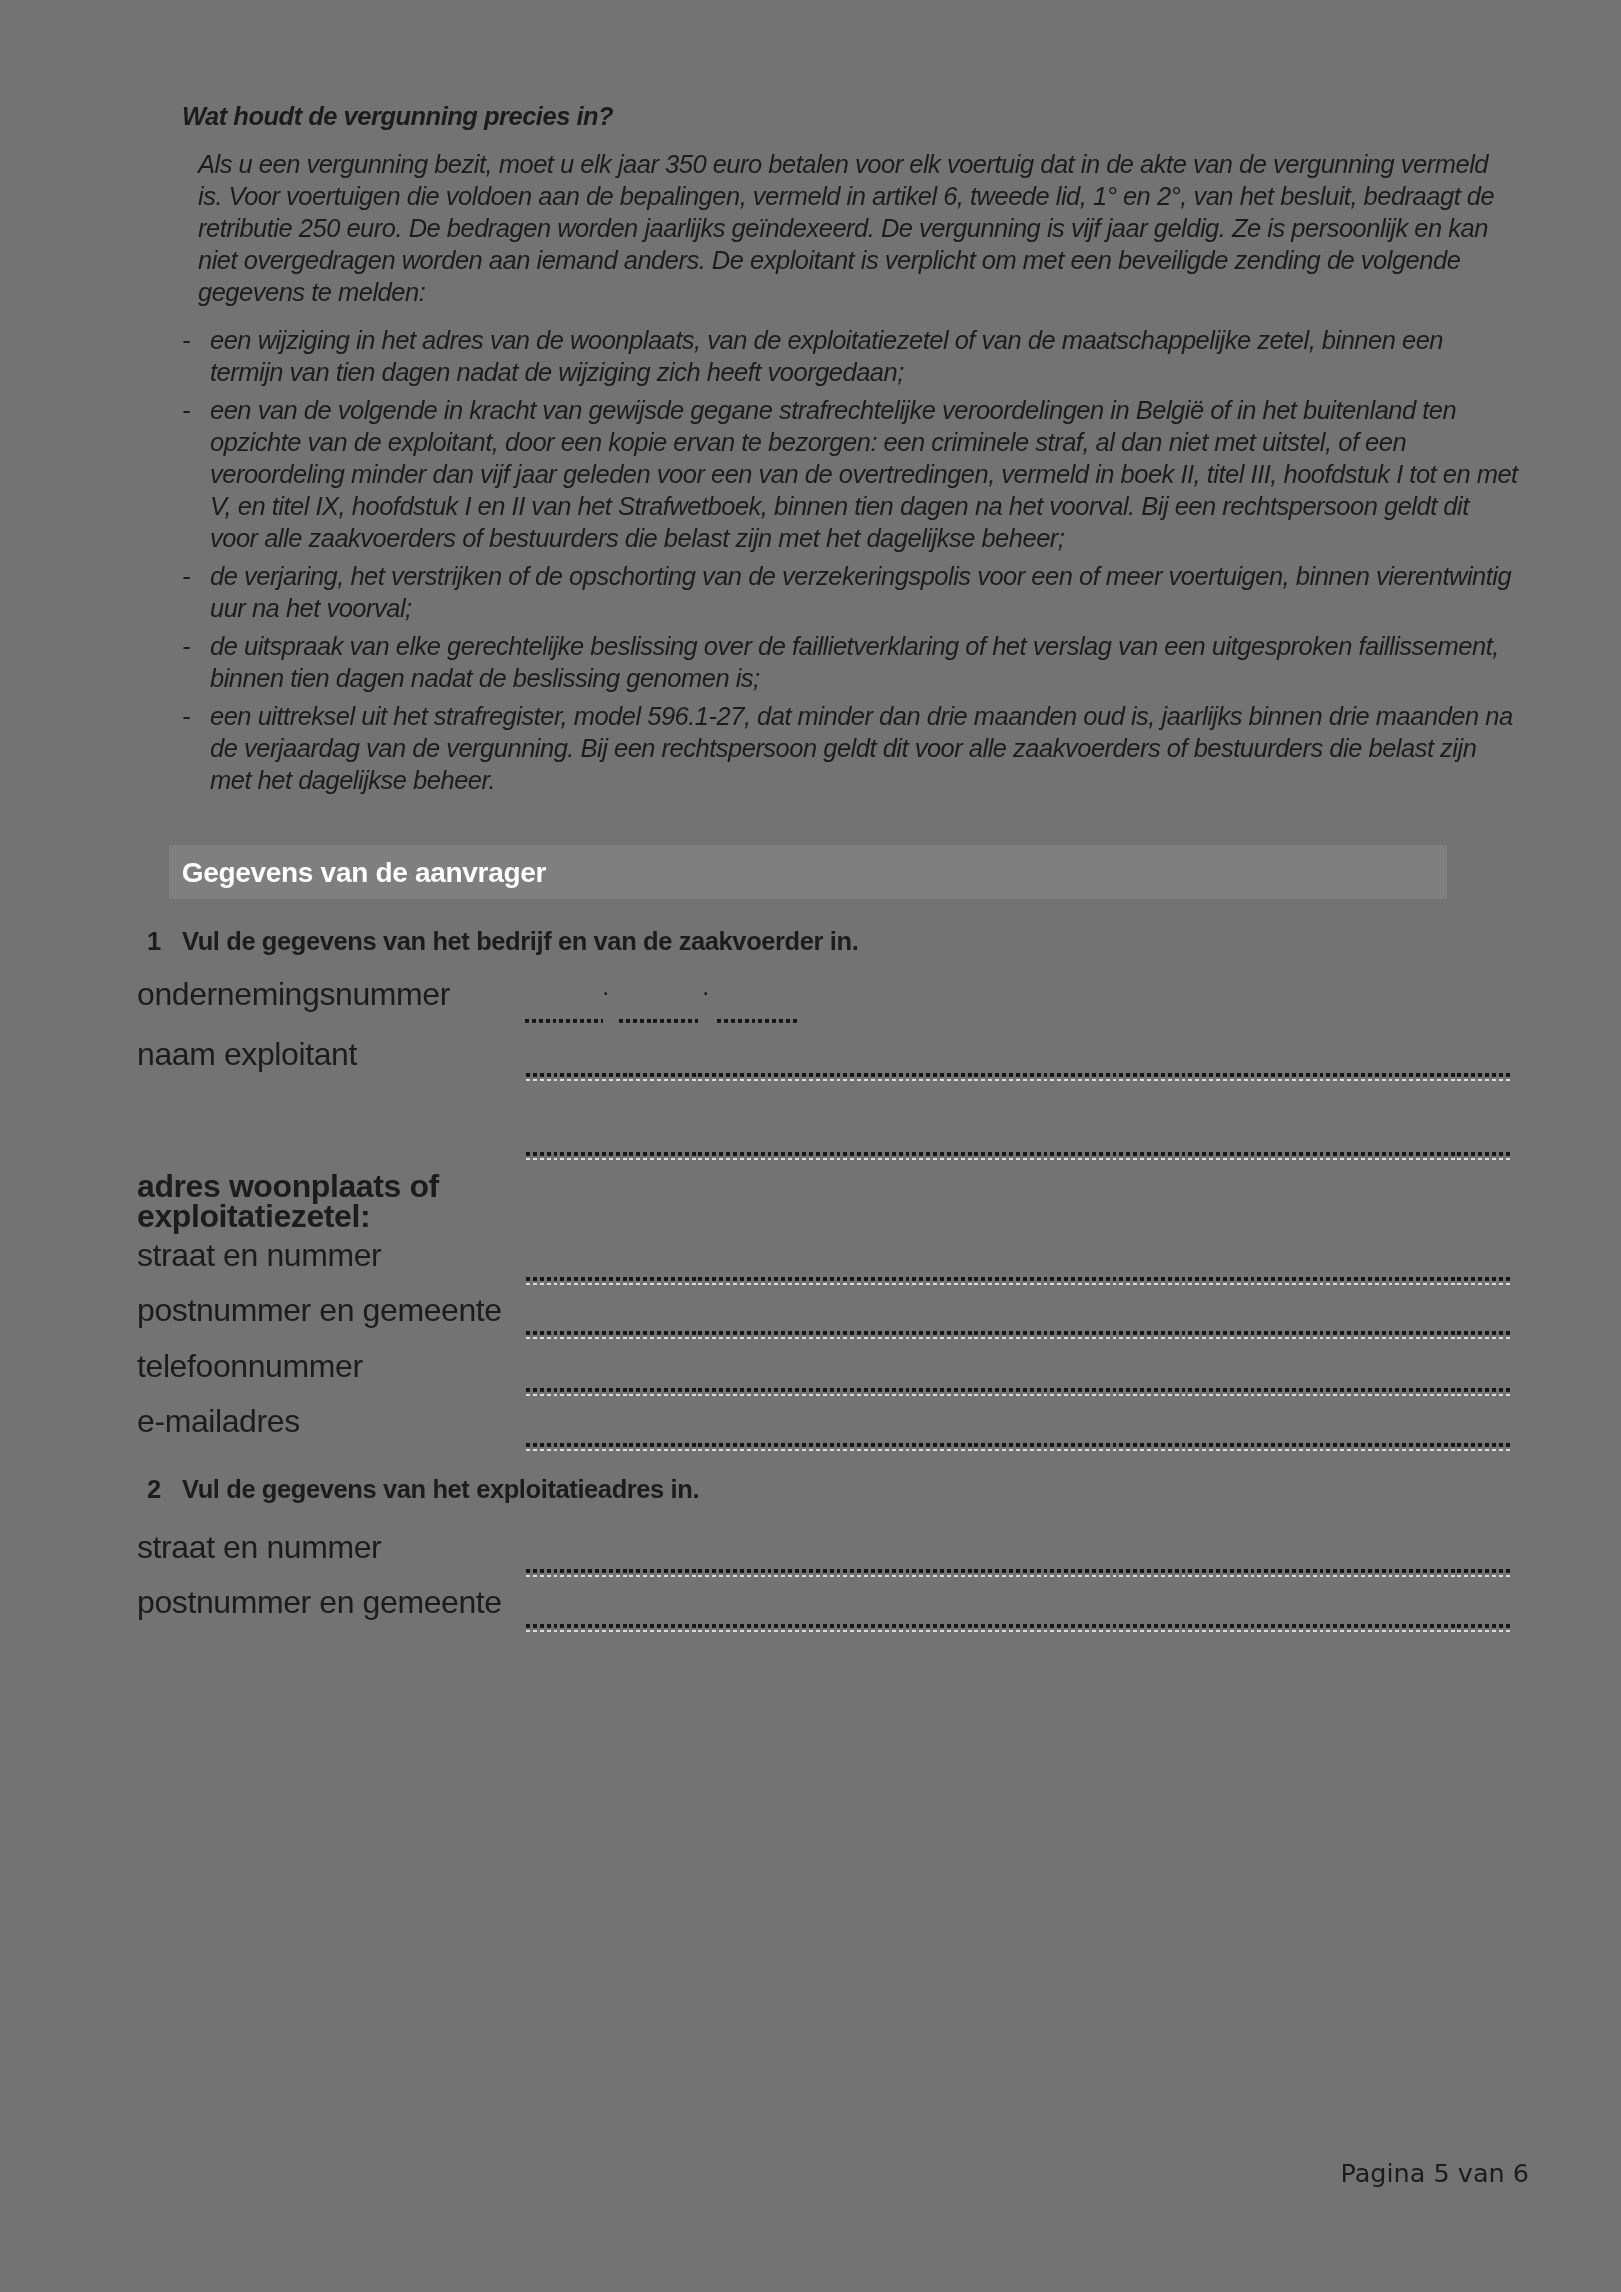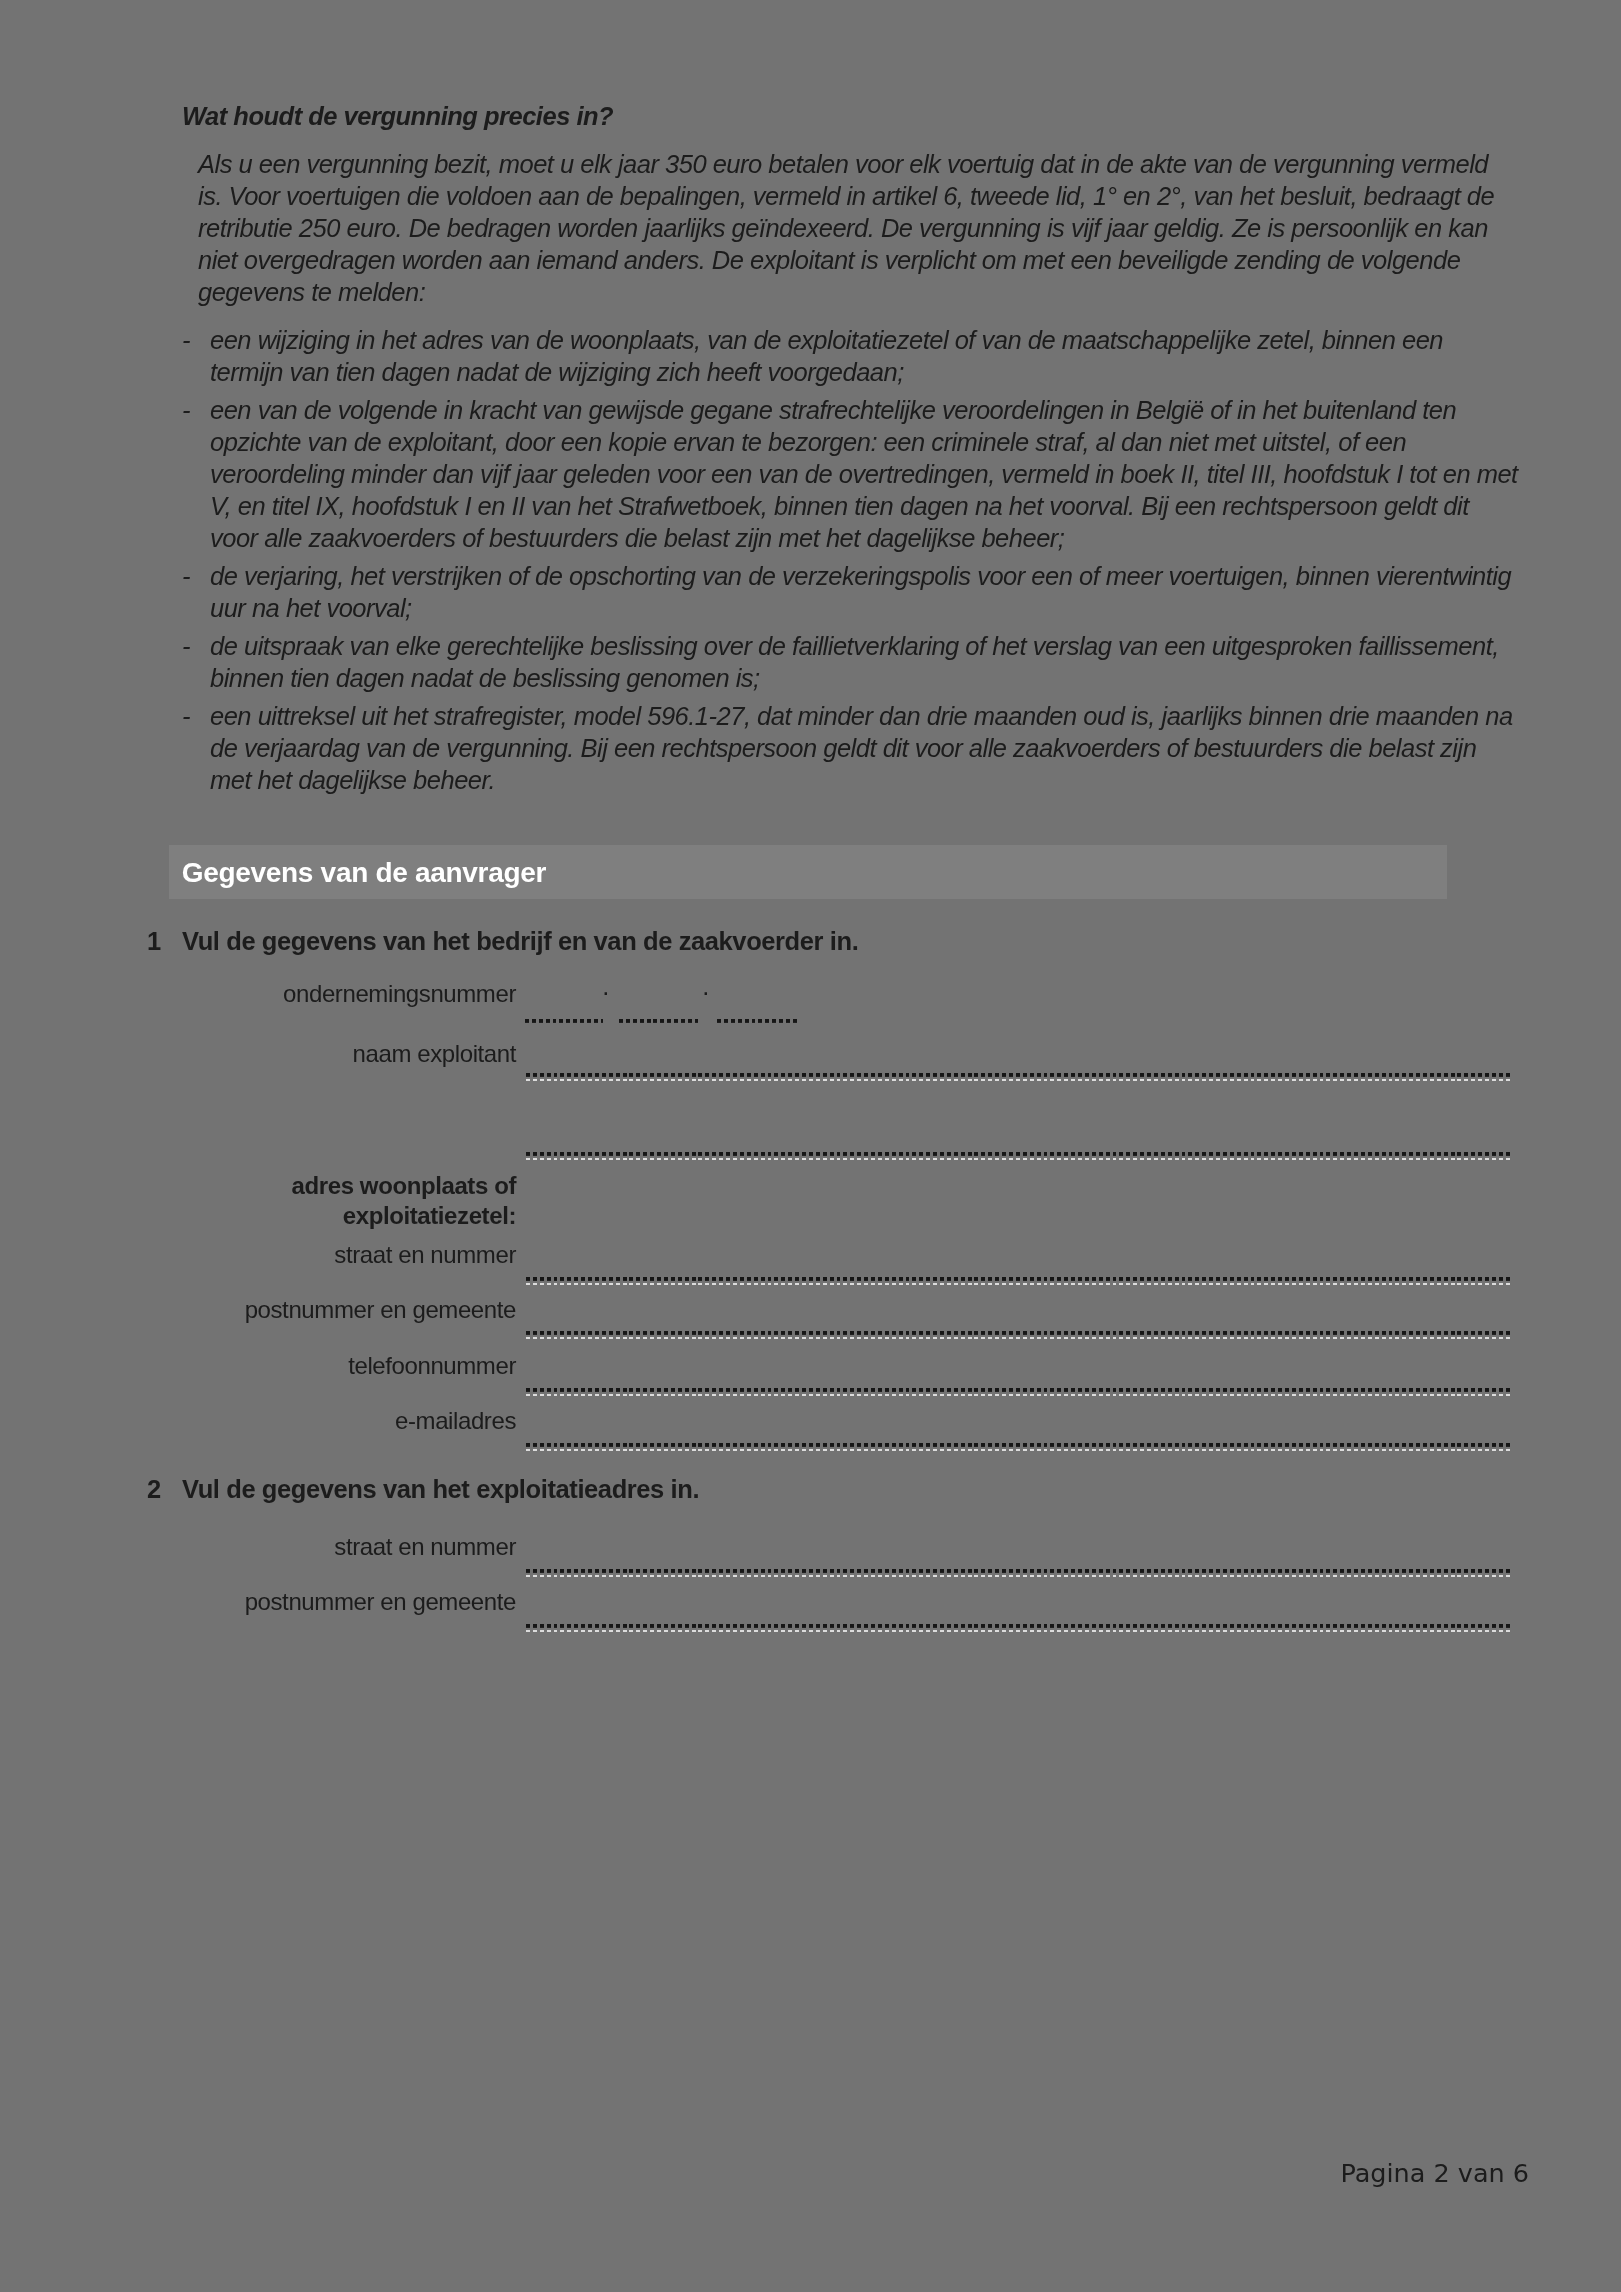--- a/index.html
+++ b/index.html
@@ -34,22 +34,22 @@
 
   
   .question {
     position:absolute; left:147px; display:flex;
     font-weight:bold; font-size:25.5px; letter-spacing:-0.4px;
   }
   .q-number { flex:0 0 35px; width:35px; }
 
   
   .field-label {
-    position:absolute; left:137px; width:379px; text-align:right;
-    font-size:24px; line-height:30px; letter-spacing:-0.4px;
+    position:absolute; left:137px; width:379px; 
+    font-size:32px; line-height:30px; letter-spacing:-0.4px;
   }
   .field-label.bold { font-weight:bold; }
 
   
   .write-line {
     position:absolute; left:526px; width:984px; height:7.8px;
     background-image:
       repeating-linear-gradient(to right, #161616 0 3.9px, rgba(0,0,0,0) 3.9px 6.9px),
       repeating-linear-gradient(to right, #dcdcdc 0 3.9px, rgba(0,0,0,0) 3.9px 6.9px);
     background-size:100% 3.9px, 100% 2px;
@@ -153,16 +153,16 @@
     <span class="q-number">2</span>
     <span>Vul de gegevens van het exploitatieadres in.</span>
   </div>
 
   <div class="field-label" style="top:1532px;">straat en nummer</div>
   <div class="write-line" style="top:1569px;"></div>
 
   <div class="field-label" style="top:1587px;">postnummer en gemeente</div>
   <div class="write-line" style="top:1624px;"></div>
 
-  <div class="footer">Pagina 2 van 6</div>
+  <div class="footer">Pagina 5 van 6</div>
 
 </div>
 
 
 </body></html>

